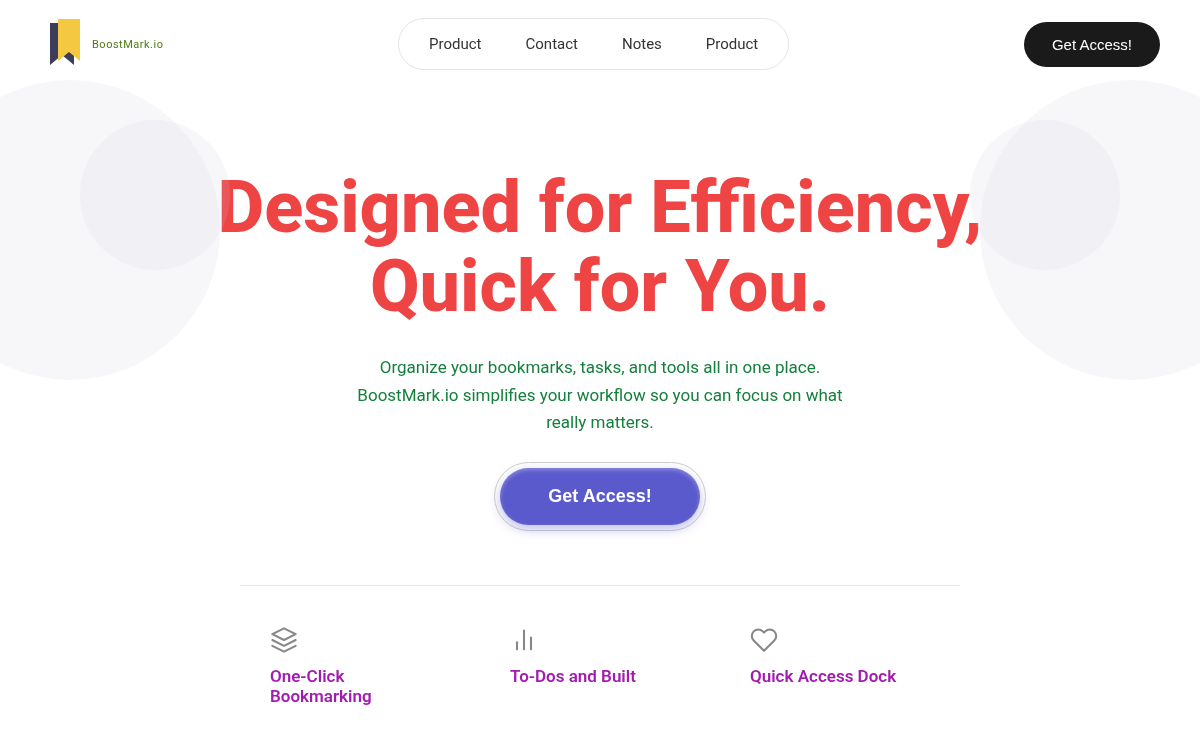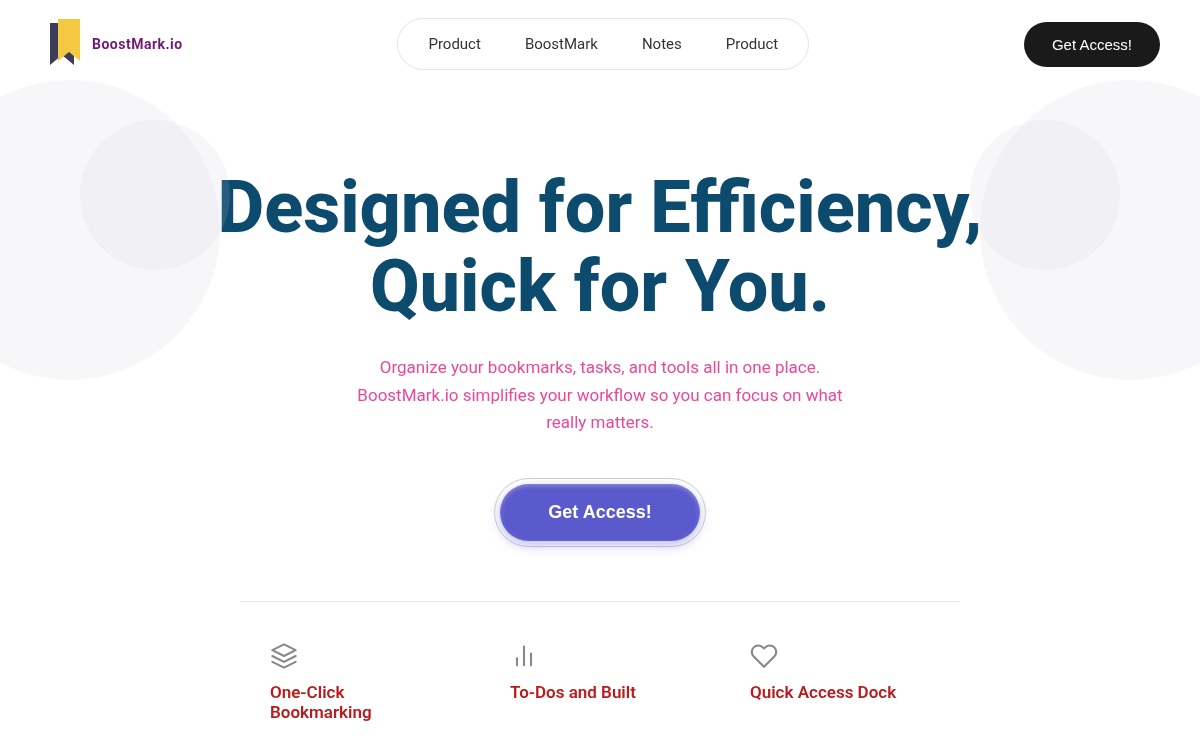--- a/index.html
+++ b/index.html
@@ -32,23 +32,23 @@
       gap: 8px;
     }
 
     .logo-icon {
       width: 44px;
       height: 50px;
       position: relative;
     }
 
     .logo-text {
-      font-size: 14px;
-      color: #701a75;
-      font-weight: 700;
+      font-size: 11px;
+      color: #4d7c0f;
+      font-weight: 400;
       letter-spacing: 0.5px;
     }
 
     
     .nav {
       display: flex;
       align-items: center;
       background: #ffffff;
       border: 1.5px solid #e5e5e5;
       border-radius: 50px;
@@ -84,32 +84,32 @@
       flex-direction: column;
       align-items: center;
       justify-content: center;
       padding: 80px 40px 60px;
       text-align: center;
     }
 
     .hero-title {
       font-size: 72px;
       font-weight: 800;
-      color: #0c4a6e;
+      color: #ef4444;
       line-height: 1.1;
       max-width: 800px;
       margin-bottom: 28px;
     }
 
     .hero-subtitle {
       font-size: 17px;
-      color: #ec4899;
+      color: #15803d;
       max-width: 520px;
       line-height: 1.6;
-      margin-bottom: 48px;
+      margin-bottom: 32px;
     }
 
     
     .cta-wrapper {
       position: relative;
       display: inline-block;
     }
 
     .cta-border {
       position: absolute;
@@ -162,21 +162,21 @@
 
     .feature-icon {
       width: 28px;
       height: 28px;
       color: #888;
     }
 
     .feature-label {
       font-size: 17px;
       font-weight: 600;
-      color: #b91c1c;
+      color: #a21caf;
     }
 
     
     .bg-decoration {
       position: absolute;
       border-radius: 50%;
       background: rgba(200, 200, 220, 0.15);
       pointer-events: none;
     }
 
@@ -225,21 +225,21 @@
         <path d="M10 4 L34 4 L34 46 L22 36 L10 46 Z" fill="#1a1a3e" opacity="0.85"></path>
 
         <path d="M18 0 L40 0 L40 42 L29 33 L18 42 Z" fill="#f5c842"></path>
       </svg>
     </div>
     <span class="logo-text">BoostMark.io</span>
   </div>
 
   <nav class="nav">
     <div class="nav-item">Product</div>
-    <div class="nav-item">BoostMark</div>
+    <div class="nav-item">Contact</div>
     <div class="nav-item">Notes</div>
     <div class="nav-item">Product</div>
   </nav>
 
   <button class="get-access-btn-header">Get Access!</button>
 </header>
 
 <main class="hero">
   <h1 class="hero-title">
     <span>Designed for Efficiency,</span><br>

